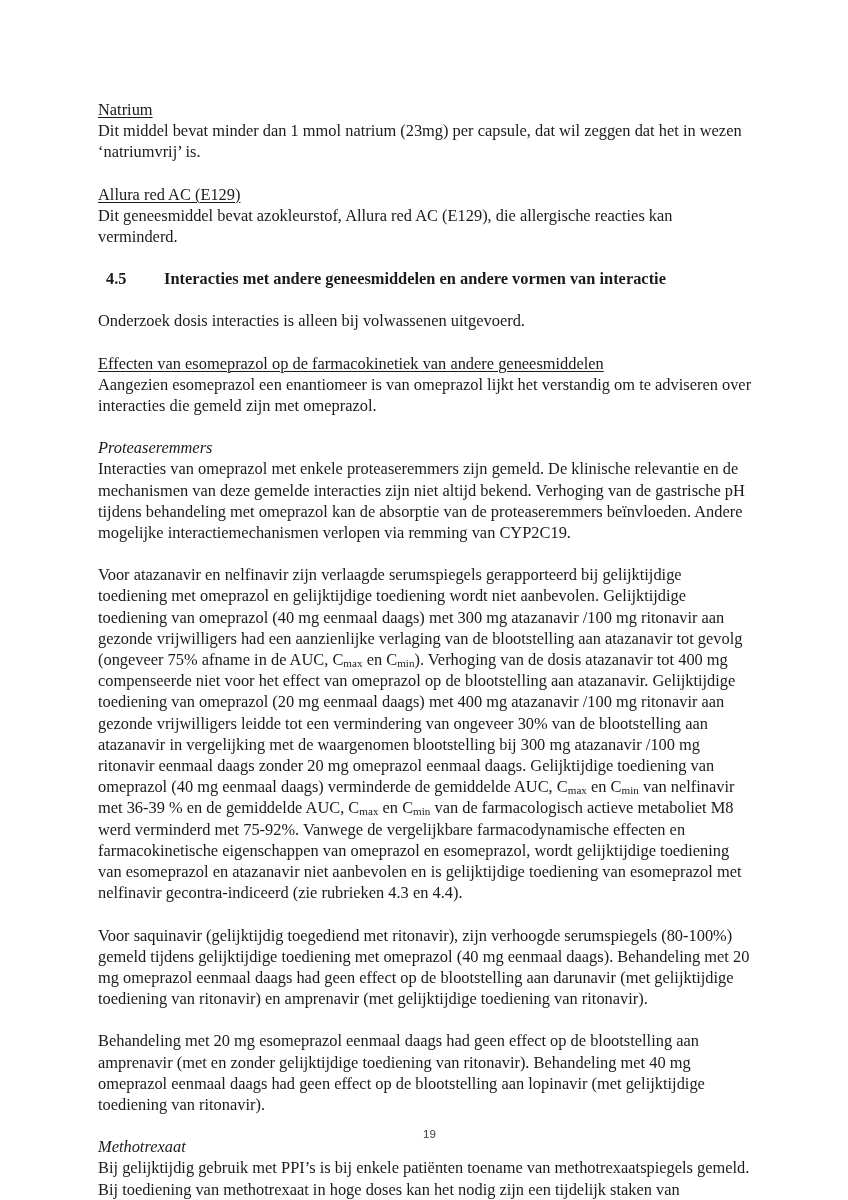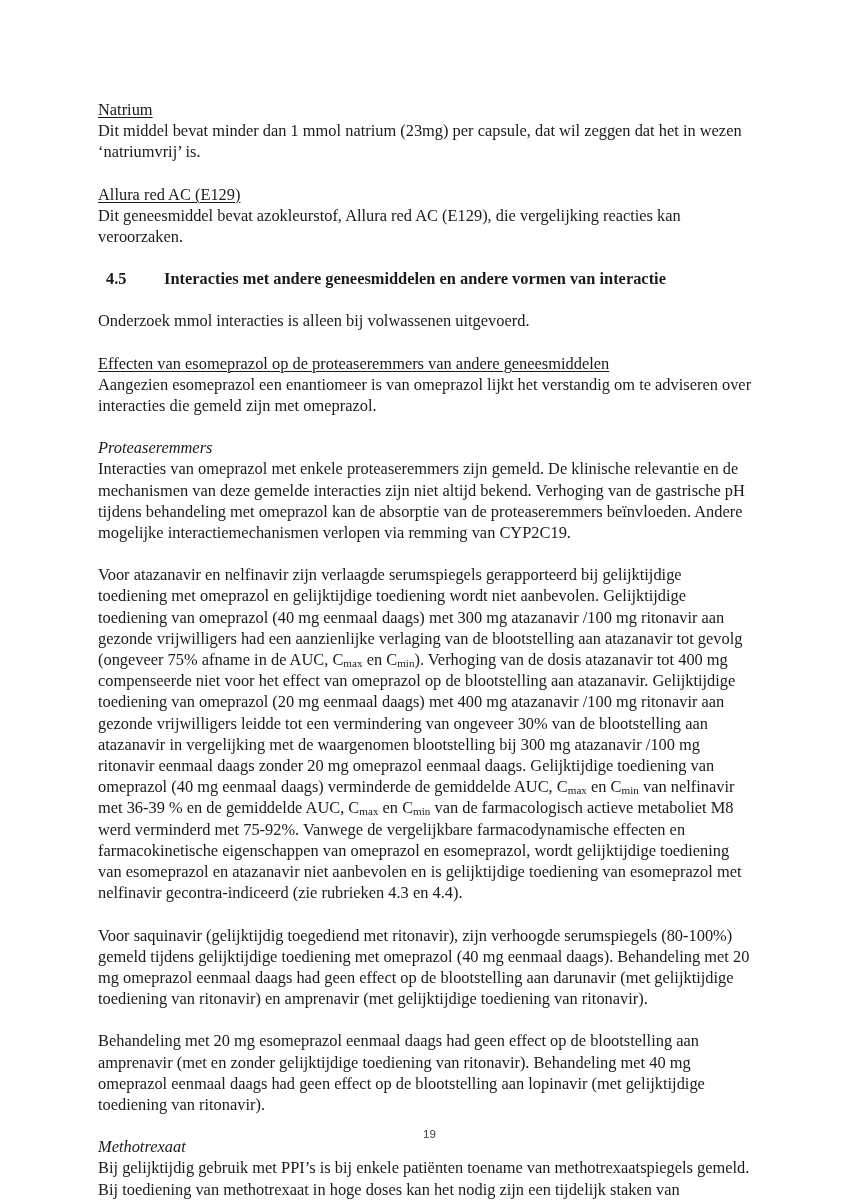--- a/index.html
+++ b/index.html
@@ -88,33 +88,33 @@
       <div>
         <span class="heading-underline">Natrium</span>
       </div>
       <p class="para">Dit middel bevat minder dan 1 mmol natrium (23mg) per capsule, dat wil zeggen dat het in wezen ‘natriumvrij’ is.</p>
     </div>
 
     <div class="blk para-tight">
       <div>
         <span class="heading-underline">Allura red AC (E129)</span>
       </div>
-      <p class="para">Dit geneesmiddel bevat azokleurstof, Allura red AC (E129), die vergelijking reacties kan veroorzaken.</p>
+      <p class="para">Dit geneesmiddel bevat azokleurstof, Allura red AC (E129), die allergische reacties kan verminderd.</p>
     </div>
 
     <div class="section-heading">
       <span class="section-num">4.5</span>
       <span class="section-title">Interacties met andere geneesmiddelen en andere vormen van interactie</span>
     </div>
 
-    <p class="para">Onderzoek mmol interacties is alleen bij volwassenen uitgevoerd.</p>
+    <p class="para">Onderzoek dosis interacties is alleen bij volwassenen uitgevoerd.</p>
 
     <div class="blk para-tight">
       <div>
-        <span class="heading-underline">Effecten van esomeprazol op de proteaseremmers van andere geneesmiddelen</span>
+        <span class="heading-underline">Effecten van esomeprazol op de farmacokinetiek van andere geneesmiddelen</span>
       </div>
       <p class="para">Aangezien esomeprazol een enantiomeer is van omeprazol lijkt het verstandig om te adviseren over interacties die gemeld zijn met omeprazol.</p>
     </div>
 
     <div class="blk para-tight">
       <div>
         <span class="heading-italic-underline">Proteaseremmers</span>
       </div>
       <p class="para">Interacties van omeprazol met enkele proteaseremmers zijn gemeld. De klinische relevantie en de mechanismen van deze gemelde interacties zijn niet altijd bekend. Verhoging van de gastrische pH tijdens behandeling met omeprazol kan de absorptie van de proteaseremmers beïnvloeden. Andere mogelijke interactiemechanismen verlopen via remming van CYP2C19.</p>
     </div>

